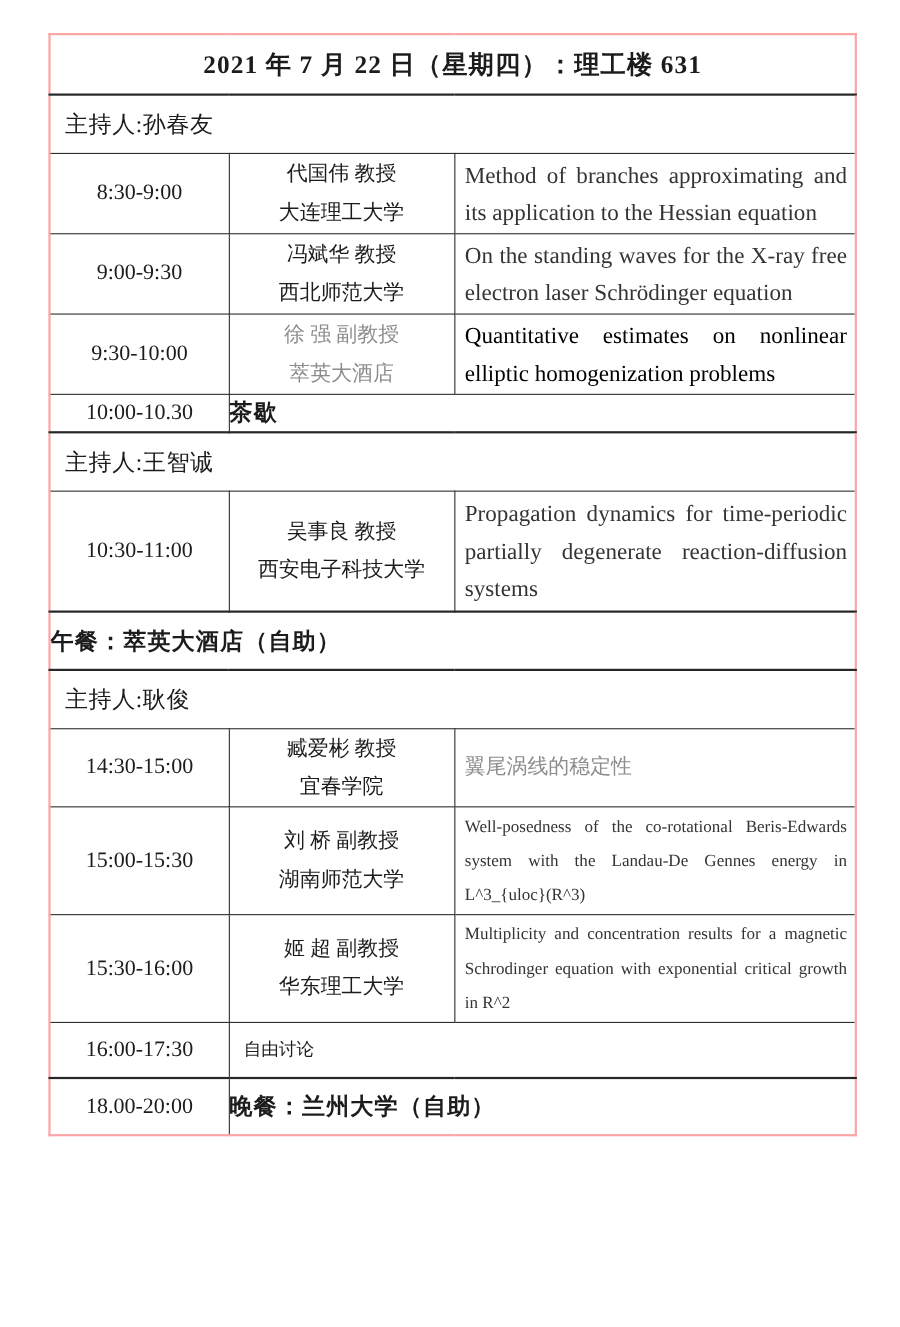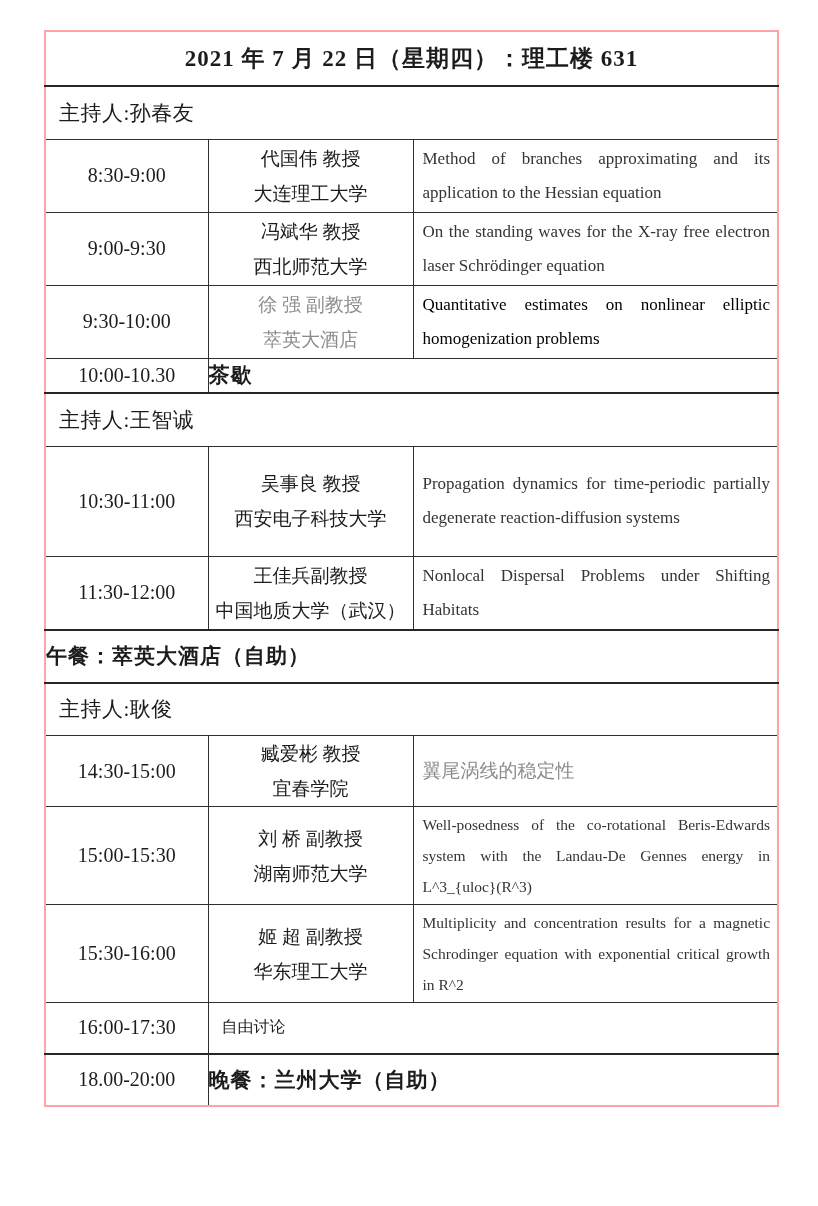--- a/index.html
+++ b/index.html
@@ -47,21 +47,21 @@
     white-space:nowrap;
   }
   .speaker-cell{
     text-align:center;
     font-size:19px;
     line-height:35px;
   }
   .talk-cell{
     text-align:justify;
     text-align-last:left;
-    font-size:17px;
+    font-size:21px;
     line-height:34px;
     padding:2px 7px 2px 9px !important;
     color:#343434;
   }
   .talk-cell.small{
     font-size:15.5px;
     line-height:31px;
   }
   .talk-cell.zh{
     text-align:left;
@@ -143,28 +143,20 @@
   <tr class="rh-3line">
     <td class="time-cell">10:30-11:00</td>
     <td class="speaker-cell">
       <div>吴事良 教授</div>
       <div>西安电子科技大学</div>
     </td>
     <td class="talk-cell">Propagation dynamics for time-periodic partially degenerate reaction-diffusion systems</td>
   </tr>
 
 
-  <tr class="rh-2line">
-    <td class="time-cell">11:30-12:00</td>
-    <td class="speaker-cell">
-      <div>王佳兵副教授</div>
-      <div>中国地质大学（武汉）</div>
-    </td>
-    <td class="talk-cell">Nonlocal Dispersal Problems under Shifting Habitats</td>
-  </tr>
 
   <tr class="rh-meal section-top">
     <td colspan="3" class="center-bold">午餐：萃英大酒店（自助）</td>
   </tr>
 
   <tr class="rh-host section-top">
     <td colspan="3" class="host-cell">主持人:耿俊</td>
   </tr>
 
   <tr class="rh-2line">

